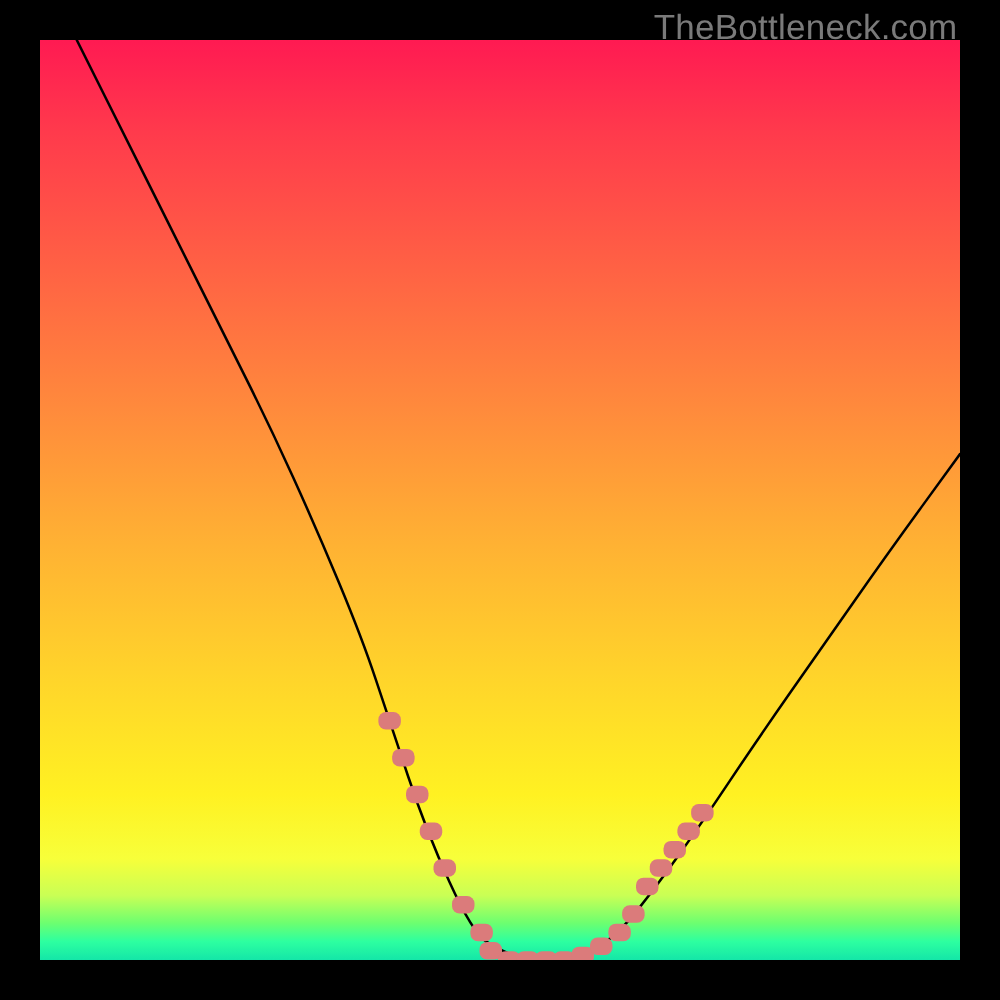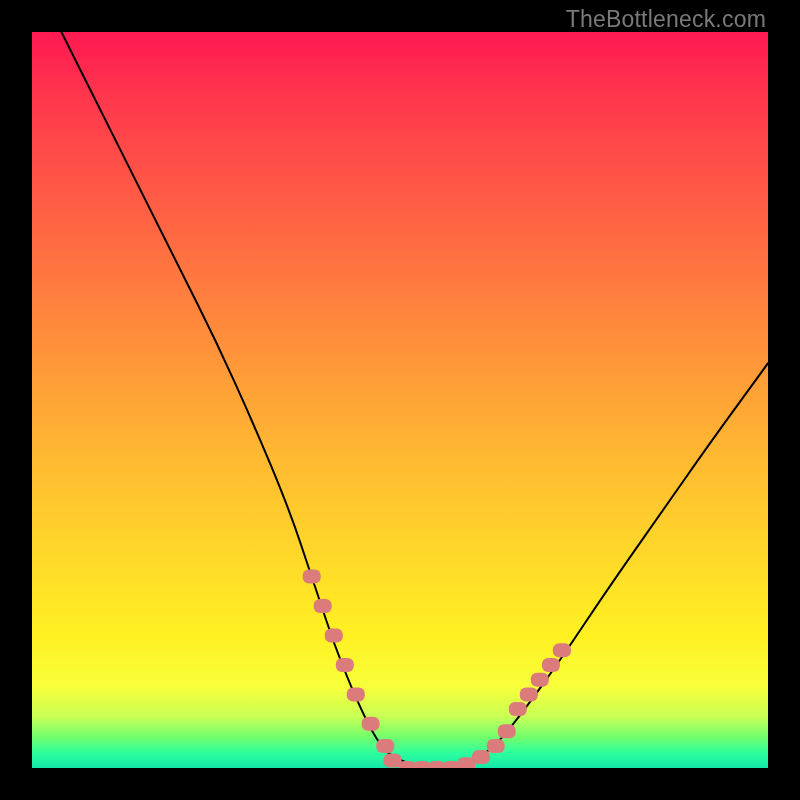--- a/index.html
+++ b/index.html
@@ -40,21 +40,21 @@
       #6cff70 96%,
       #2dffa0 98%,
       #14e6a8 100%
     );
   }
   .watermark {
     position: absolute;
     right: 34px;
     top: 6px;
     color: #7a7a7a;
-    font-size: 23px;
+    font-size: 28px;
     font-weight: 500;
     letter-spacing: 0.2px;
     user-select: none;
   }
   svg.curve {
     position: absolute;
     left: 0;
     top: 0;
     width: 736px;
     height: 736px;

